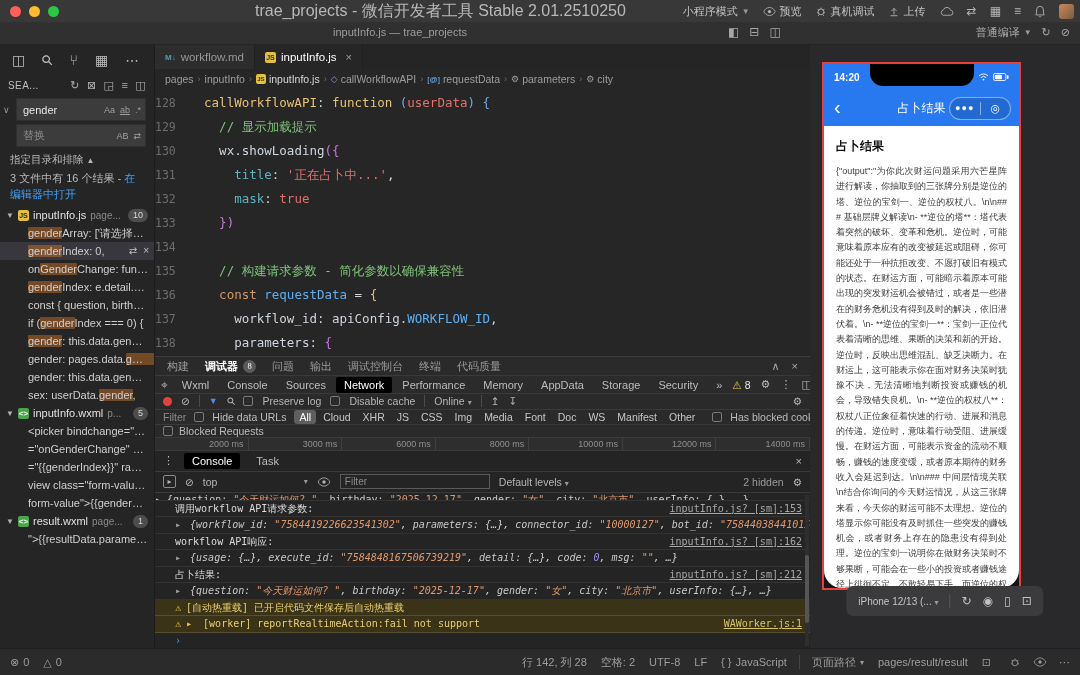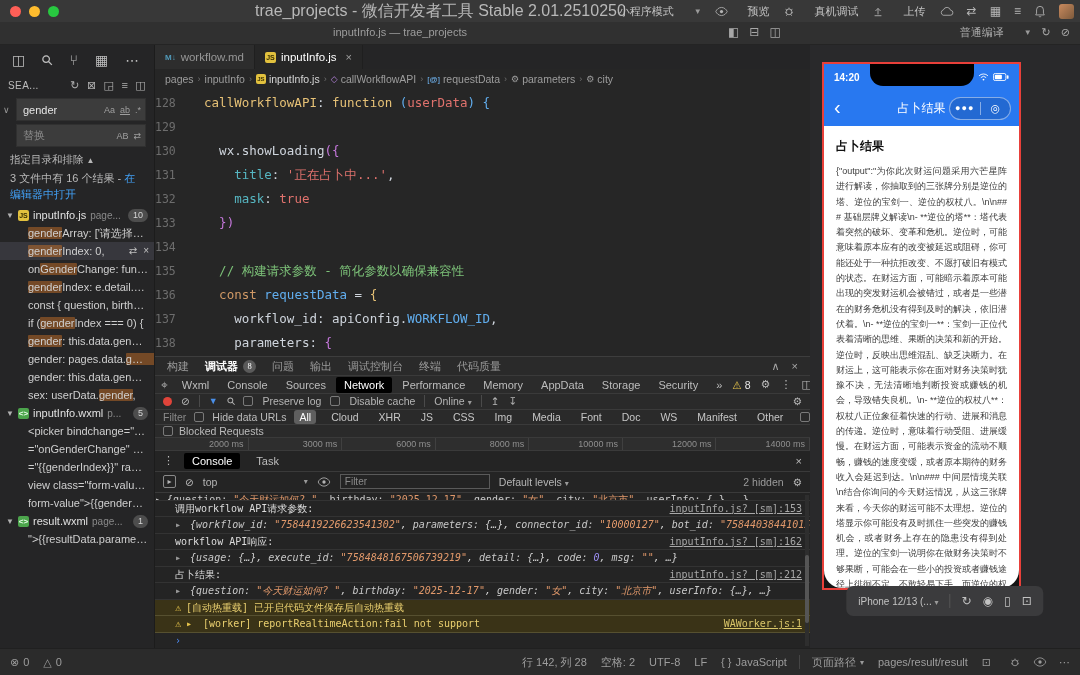--- a/index.html
+++ b/index.html
@@ -7,21 +7,21 @@
   body { font-family:"Liberation Sans","DejaVu Sans",sans-serif; color:#cccccc; font-size:12px; }
   #app { position:relative; width:1080px; height:675px; background:#262626; }
 
   
   .titlebar { position:absolute; top:0; left:0; right:0; height:22px; background:#383838; display:flex; align-items:center; }
   .lights { display:flex; gap:8px; padding-left:10px; }
   .light { width:11px; height:11px; border-radius:50%; }
   .light.red{background:#ff5f57}.light.yellow{background:#febc2e}.light.green{background:#28c840}
   .win-title { position:absolute; left:255px; width:240px; text-align:center; color:#b8b8b8; font-size:16px; white-space:nowrap; }
   .tb-right { position:absolute; right:6px; display:flex; align-items:center; gap:13px; font-size:11px; color:#c3c3c3; }
-  .tb-item { display:flex; align-items:center; gap:20px; cursor:default; white-space:nowrap;justify-content:center; }
+  .tb-item { display:flex; align-items:center; gap:4px; cursor:default; white-space:nowrap;justify-content:center; }
   .tb-ico { font-size:12px; color:#b5b5b5; line-height:1; }
   .caret { font-size:8px; color:#9a9a9a; }
   .avatar { width:15px; height:15px; border-radius:3px; background:linear-gradient(135deg,#c98a5e,#7d5a3c); }
   .subbar { position:absolute; top:22px; left:0; right:0; height:23px; background:#303030; border-bottom:1px solid #242424; }
   .sub-title { position:absolute; left:290px; top:4px; width:220px; text-align:center; color:#9d9d9d; font-size:11px; white-space:nowrap; }
   .layout-icons { position:absolute; left:728px; top:3px; display:flex; gap:10px; color:#a8a8a8; font-size:12px; }
   .sub-right { position:absolute; right:10px; top:3px; display:flex; align-items:center; gap:10px; color:#a8a8a8; font-size:11px; }
 
   
   .main { position:absolute; top:45px; left:0; right:0; bottom:27px; display:flex; }
@@ -338,21 +338,21 @@
         <span>requestData</span>
           <span class="bc-sep">›</span>
         <span class="bc-prop">⚙</span>
         <span>parameters</span>
           <span class="bc-sep">›</span>
         <span class="bc-prop">⚙</span>
         <span>city</span>
       </div>
       <div class="code" id="code">
           <div class="code-line"><span class="ln">128</span><span class="ct"><span class="w">  </span><span class="y">callWorkflowAPI</span><span class="w">: </span><span class="y">function</span><span class="b"> (</span><span class="r">userData</span><span class="b">) </span><span class="b">{</span></span></div>
-          <div class="code-line"><span class="ln">129</span></div>
+          <div class="code-line"><span class="ln">129</span><span class="ct"><span class="w">    </span><span class="g">// 显示加载提示</span></span></div>
           <div class="code-line"><span class="ln">130</span><span class="ct"><span class="w">    </span><span class="w">wx</span><span class="w">.showLoading</span><span class="m">({</span></span></div>
           <div class="code-line"><span class="ln">131</span><span class="ct"><span class="w">      </span><span class="c">title</span><span class="w">: </span><span class="r">'正在占卜中...'</span><span class="w">,</span></span></div>
           <div class="code-line"><span class="ln">132</span><span class="ct"><span class="w">      </span><span class="c">mask</span><span class="w">: </span><span class="r">true</span></span></div>
           <div class="code-line"><span class="ln">133</span><span class="ct"><span class="w">    </span><span class="m">})</span></span></div>
           <div class="code-line"><span class="ln">134</span><span class="ct"><span class="w"></span></span></div>
           <div class="code-line"><span class="ln">135</span><span class="ct"><span class="w">    </span><span class="g">// 构建请求参数 - 简化参数以确保兼容性</span></span></div>
           <div class="code-line"><span class="ln">136</span><span class="ct"><span class="w">    </span><span class="o">const</span><span class="w"> </span><span class="b">requestData</span><span class="w"> = </span><span class="y">{</span></span></div>
           <div class="code-line"><span class="ln">137</span><span class="ct"><span class="w">      </span><span class="w">workflow_id</span><span class="w">: </span><span class="w">apiConfig</span><span class="w">.</span><span class="b">WORKFLOW_ID</span><span class="w">,</span></span></div>
           <div class="code-line"><span class="ln">138</span><span class="ct"><span class="w">      </span><span class="w">parameters</span><span class="w">: </span><span class="m">{</span></span></div>
         </div>
@@ -424,21 +424,21 @@
           <span class="lbl"><span>Online</span> <span class="caret">▾</span></span>
           <span class="vdiv"></span>
           <span>↥</span>
           <span>↧</span>
           <span style="margin-left:auto">⚙</span>
         </div>
         <div class="net-filterrow">
           <span class="filter-ph">Filter</span>
           <span class="chk"></span>
             <span class="lbl">Hide data URLs</span>
-          <span id="chips" style="display:flex;gap:10px">
+          <span id="chips" style="display:flex;gap:2px">
               <span class="chip active">All</span>
               <span class="chip">Cloud</span>
               <span class="chip">XHR</span>
               <span class="chip">JS</span>
               <span class="chip">CSS</span>
               <span class="chip">Img</span>
               <span class="chip">Media</span>
               <span class="chip">Font</span>
               <span class="chip">Doc</span>
               <span class="chip">WS</span>

